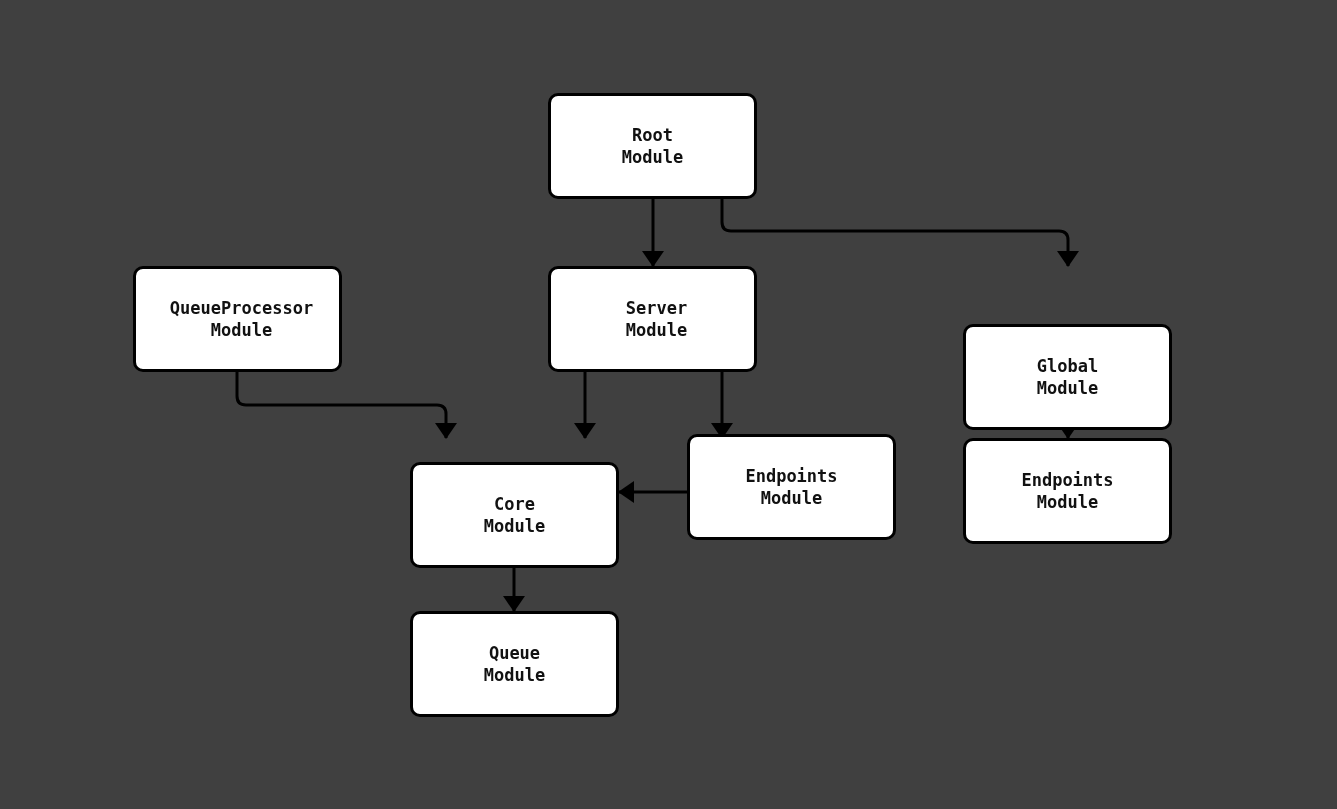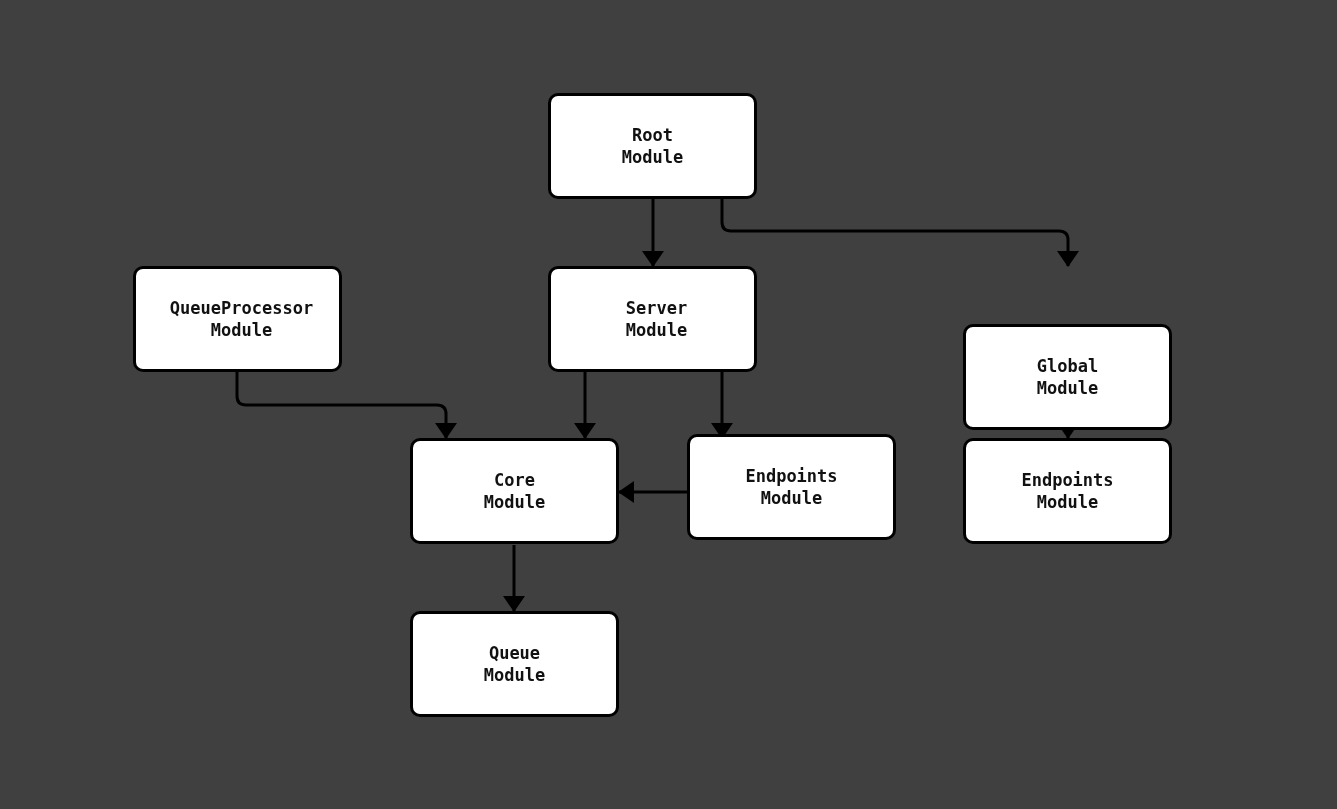--- a/index.html
+++ b/index.html
@@ -78,21 +78,21 @@
         <div class="label-line">Module</div>
       </div>
       <div class="node" style="left: 548px; top: 266px; width: 209px; height: 106px; border-color: rgb(0, 0, 0); background: rgb(255, 255, 255); color: rgb(17, 17, 17); padding-left: 8px;">
         <div class="label-line">Server</div>
         <div class="label-line">Module</div>
       </div>
       <div class="node" style="left: 963px; top: 284px; width: 209px; height: 106px; border-color: rgb(0, 0, 0); background: rgb(255, 255, 255); color: rgb(17, 17, 17); margin-top: 40px;">
         <div class="label-line">Global</div>
         <div class="label-line">Module</div>
       </div>
-      <div class="node" style="left: 410px; top: 438px; width: 209px; height: 106px; border-color: rgb(0, 0, 0); background: rgb(255, 255, 255); color: rgb(17, 17, 17);">
+      <div class="node" style="left: 410px; top: 462px; width: 209px; height: 106px; border-color: rgb(0, 0, 0); background: rgb(255, 255, 255); color: rgb(17, 17, 17);">
         <div class="label-line">Core</div>
         <div class="label-line">Module</div>
       </div>
       <div class="node" style="left: 687px; top: 434px; width: 209px; height: 106px; border-color: rgb(0, 0, 0); background: rgb(255, 255, 255); color: rgb(17, 17, 17);">
         <div class="label-line">Endpoints</div>
         <div class="label-line">Module</div>
       </div>
       <div class="node" style="left: 963px; top: 438px; width: 209px; height: 106px; border-color: rgb(0, 0, 0); background: rgb(255, 255, 255); color: rgb(17, 17, 17);">
         <div class="label-line">Endpoints</div>
         <div class="label-line">Module</div>

